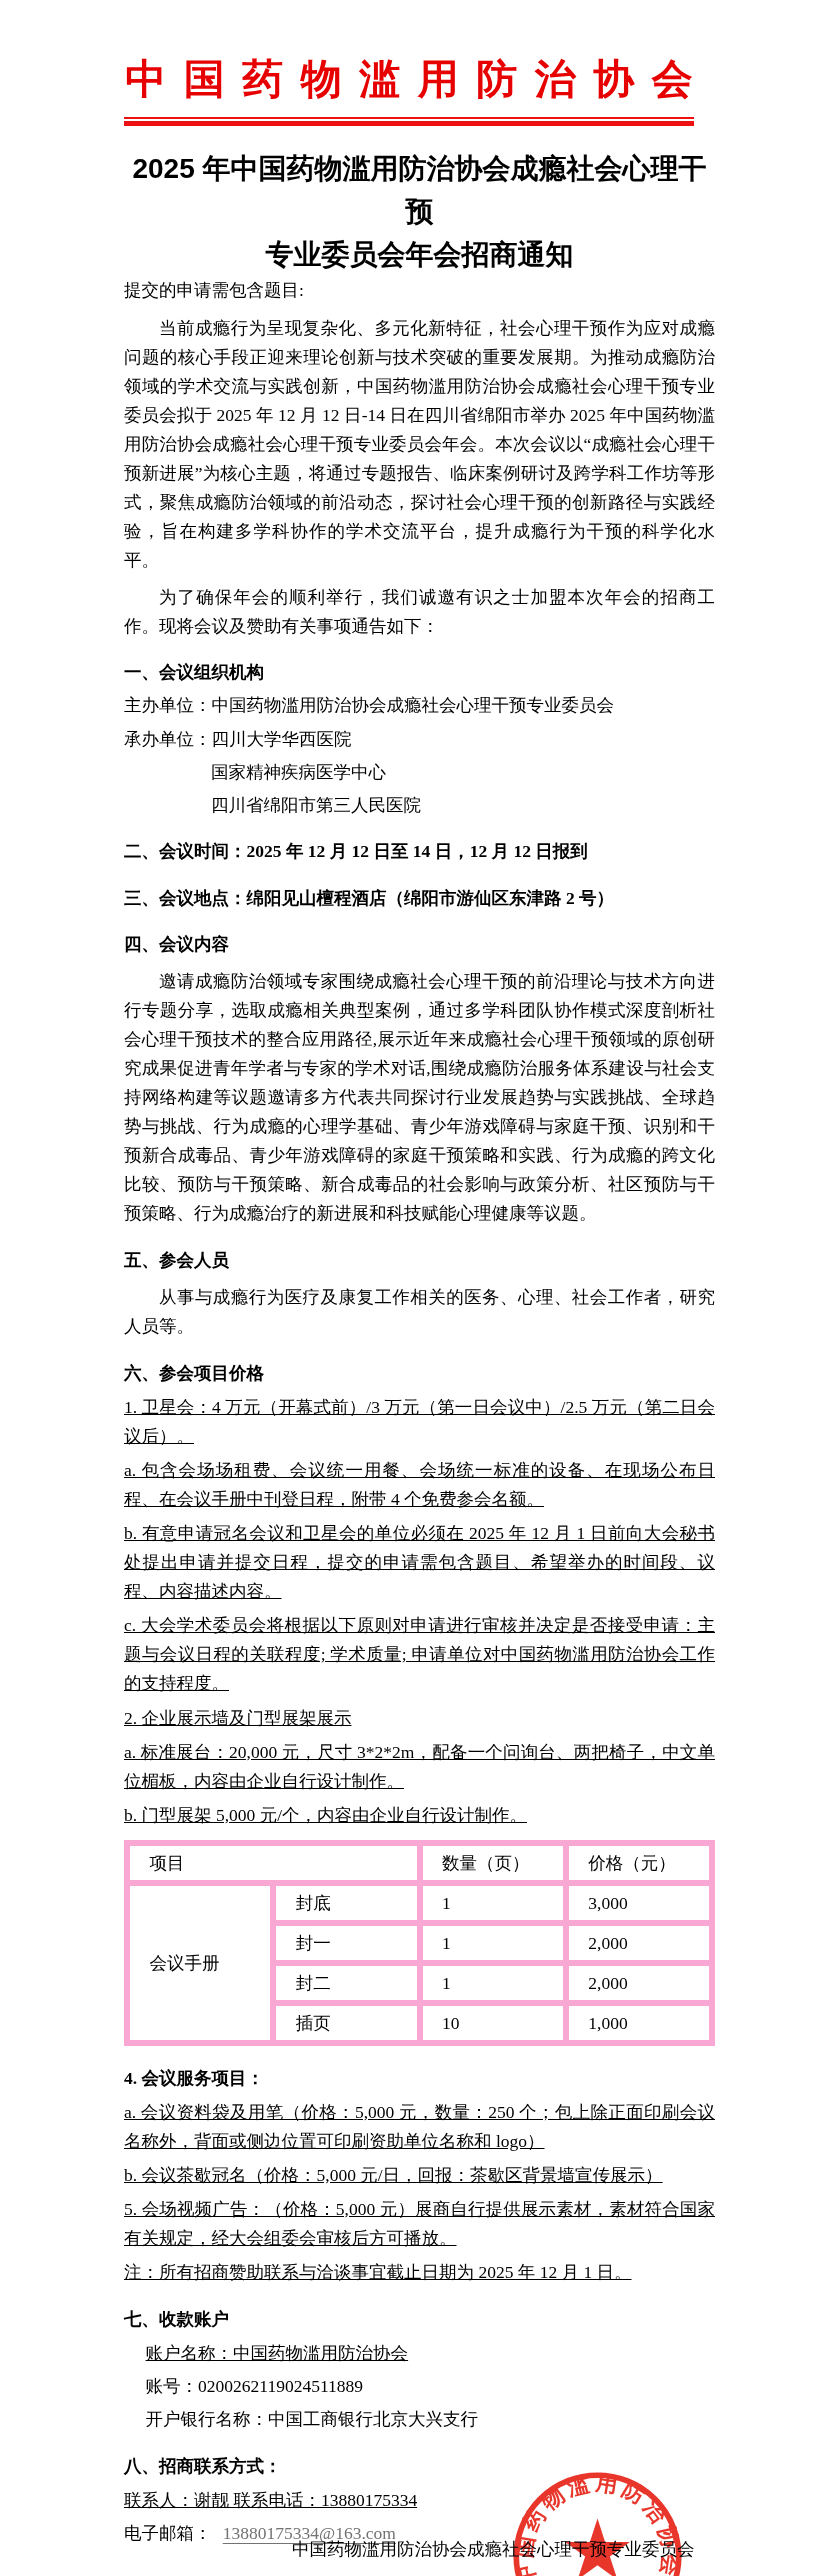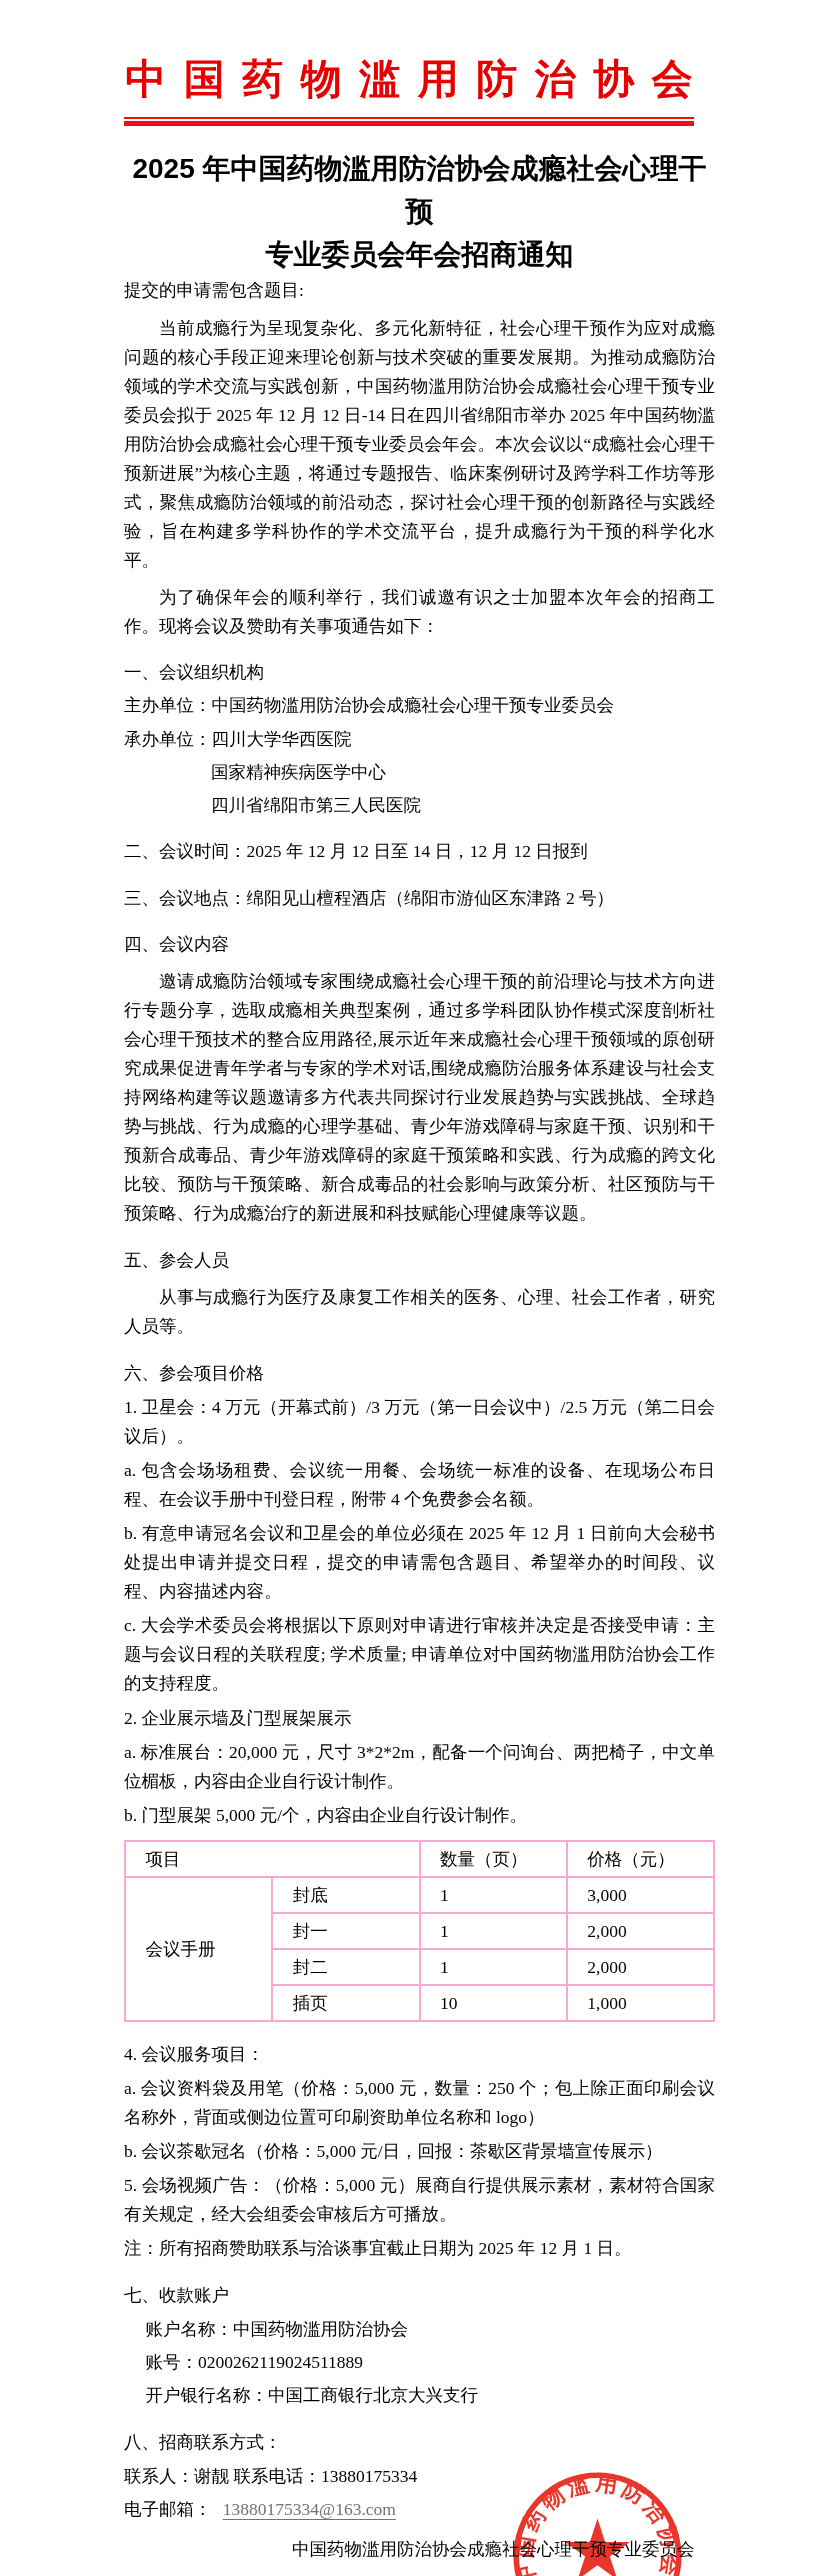--- a/index.html
+++ b/index.html
@@ -41,40 +41,40 @@
   .content{
     margin:0 103px 0 124px;
     font-size:17.5px;
     line-height:29px;
     text-align:justify;
   }
   .content p{margin:0;}
   .salutation{margin-top:25px;}
   .para{margin-top:8.2px !important;}
   .indent{text-indent:2em;}
-  .heading{margin-top:17.5px !important;}
+  .heading{margin-top:17.5px !important;font-weight:bold;}
   .line{margin-top:4.1px !important;}
-  .item{margin-top:5.2px !important;}
+  .item{margin-top:5.2px !important;text-decoration:underline;}
   .hang{padding-left:87px;}
   .acct{padding-left:21.6px;}
   .email-link{
     color:#737373;
     text-decoration:underline;
     text-underline-offset:4.1px;
     margin-left:11.3px;
   }
   
   table.print{
     margin-top:10.3px;
     width:100%;
     border-collapse:collapse;
     font-size:17.5px;
   }
   table.print th, table.print td{
-    border:2px solid #f9a8d4;
+    border:6px solid #f9a8d4;
     font-weight:normal;
     text-align:left;
     vertical-align:middle;
     height:34px;
     padding:0 5.2px 0 19.6px;
   }
   table.print col{width:25%;}
   
   .closing{
     position:absolute;

